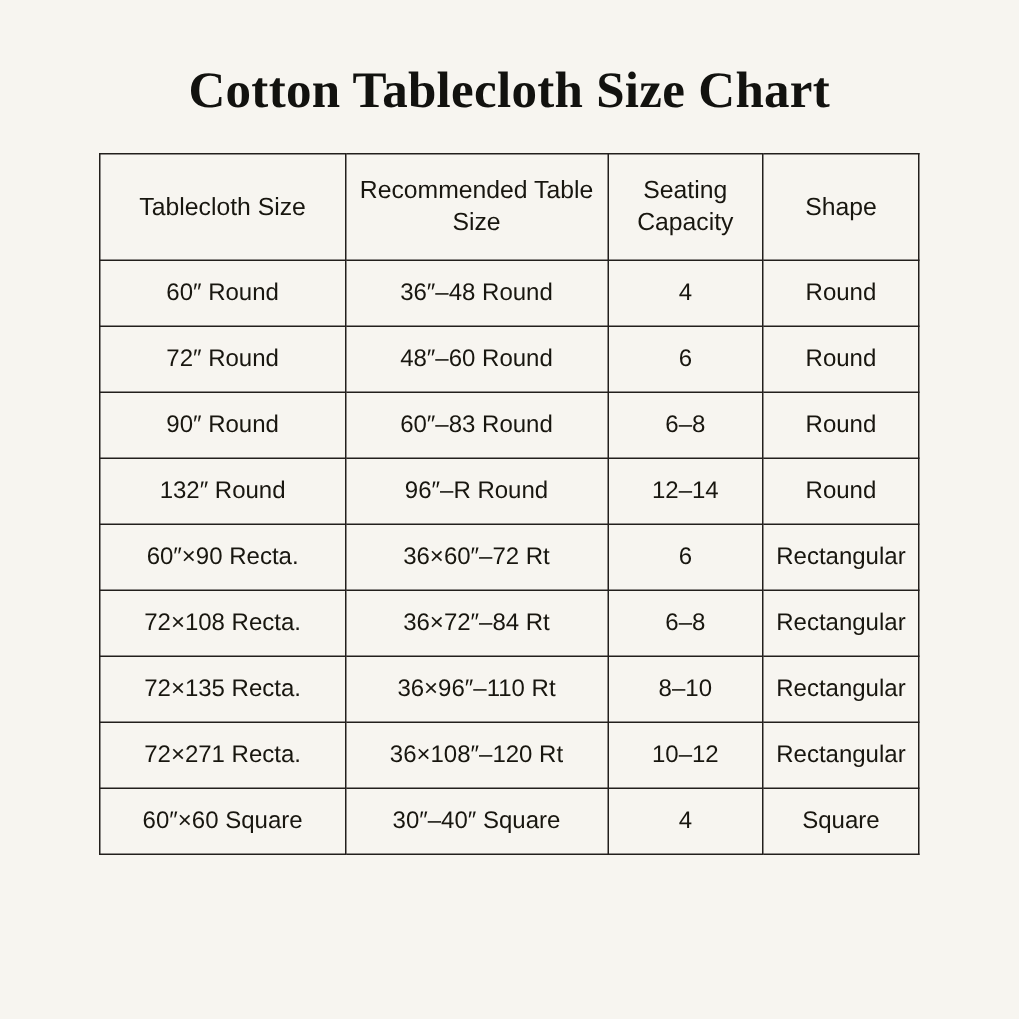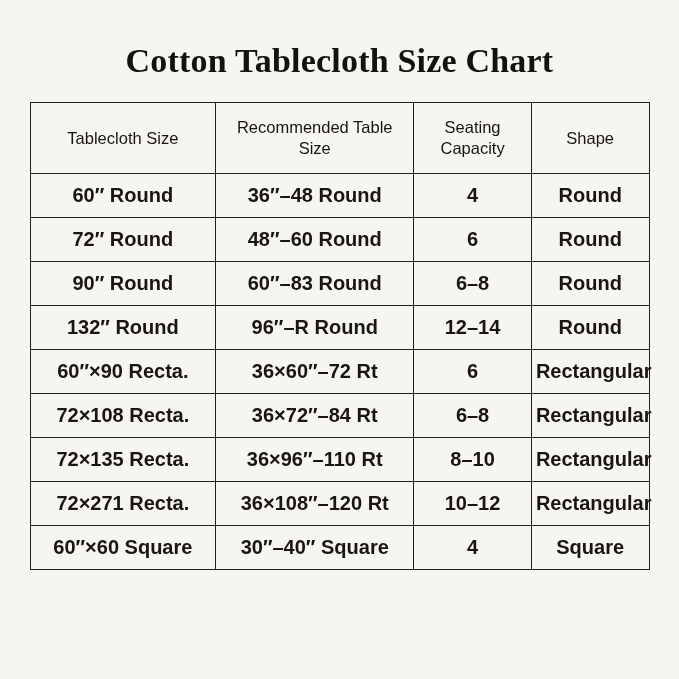--- a/index.html
+++ b/index.html
@@ -27,42 +27,42 @@
     font-family: "Liberation Serif", serif;
     font-size: 34px;
     font-weight: 700;
     letter-spacing: 0.2px;
     color: #12120f;
     margin: 6px 0 22px 0;
     text-align: center;
   }
   table.size-chart {
     border-collapse: collapse;
-    width: 620px;
+    width: 547px;
     table-layout: fixed;
     background: transparent;
   }
   table.size-chart th,
   table.size-chart td {
     border: 1px solid #221f1c;
     text-align: center;
     vertical-align: middle;
     font-family: "Liberation Sans", sans-serif;
     color: #18160f;
   }
   table.size-chart th {
     font-size: 16.5px;
     font-weight: 400;
     padding: 13px 4px;
     line-height: 1.25;
     height: 44px;
   }
   table.size-chart td {
-    font-size: 20px;
-    font-weight: 700;
+    font-size: 16px;
+    font-weight: 400;
     padding: 9px 4px;
     height: 25px;
   }
   col.c1 { width: 30%; }
   col.c2 { width: 32%; }
   col.c3 { width: 19%; }
   col.c4 { width: 19%; }
 </style>
 </head>
 <body>

